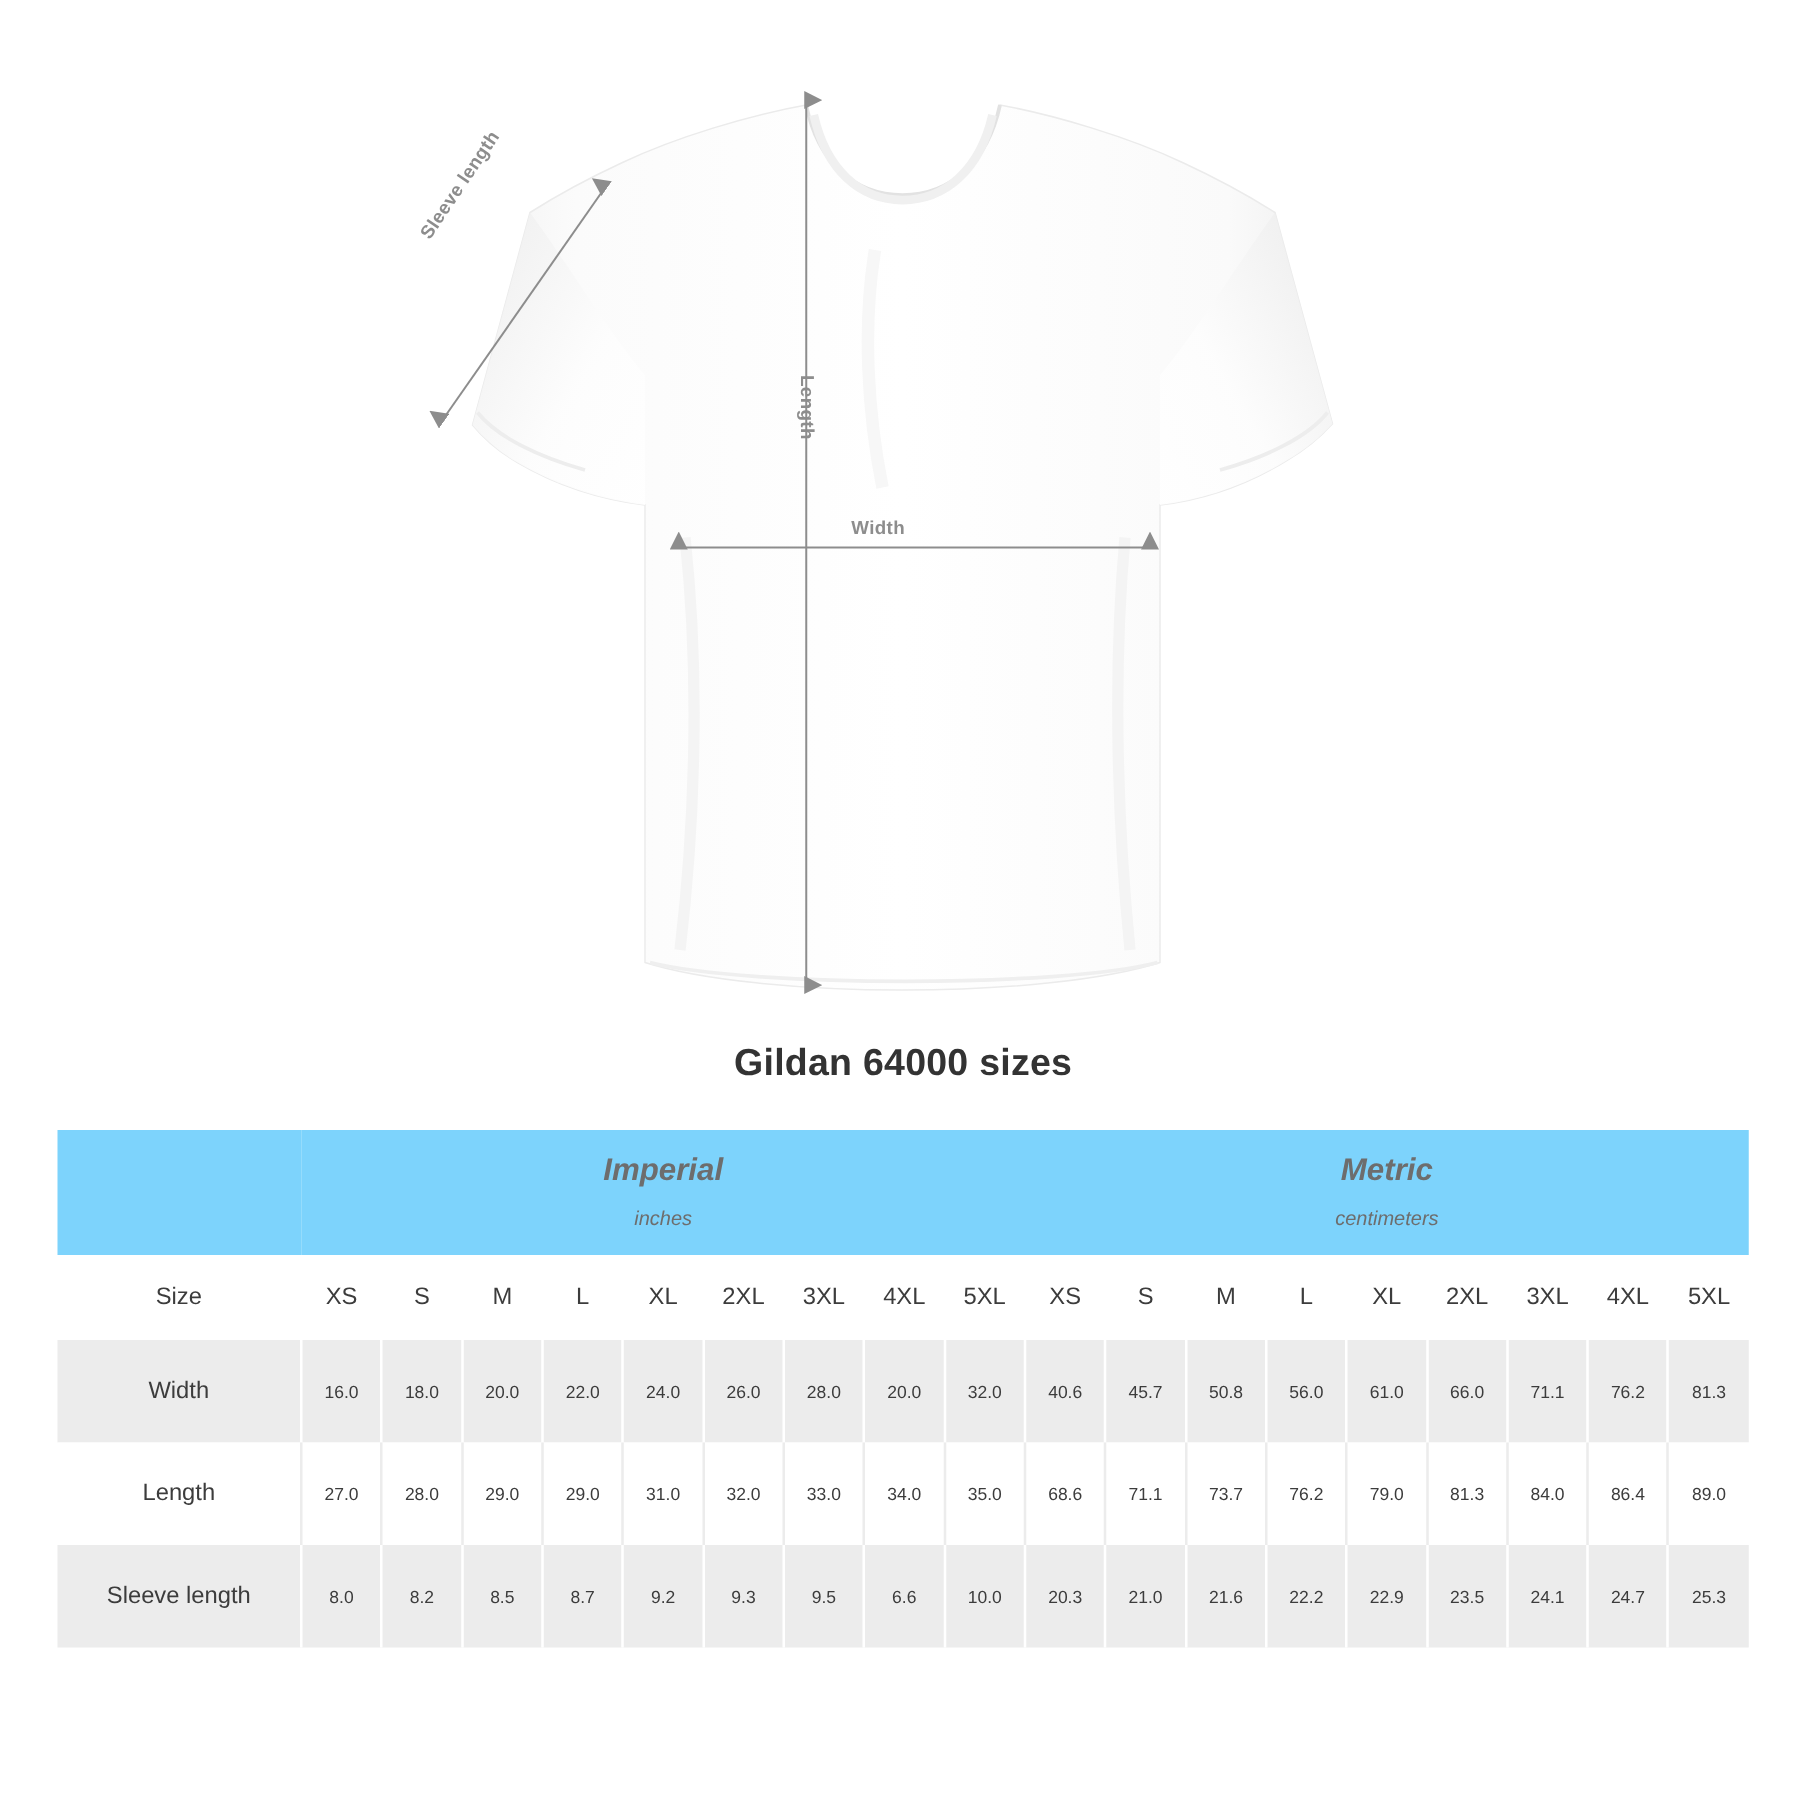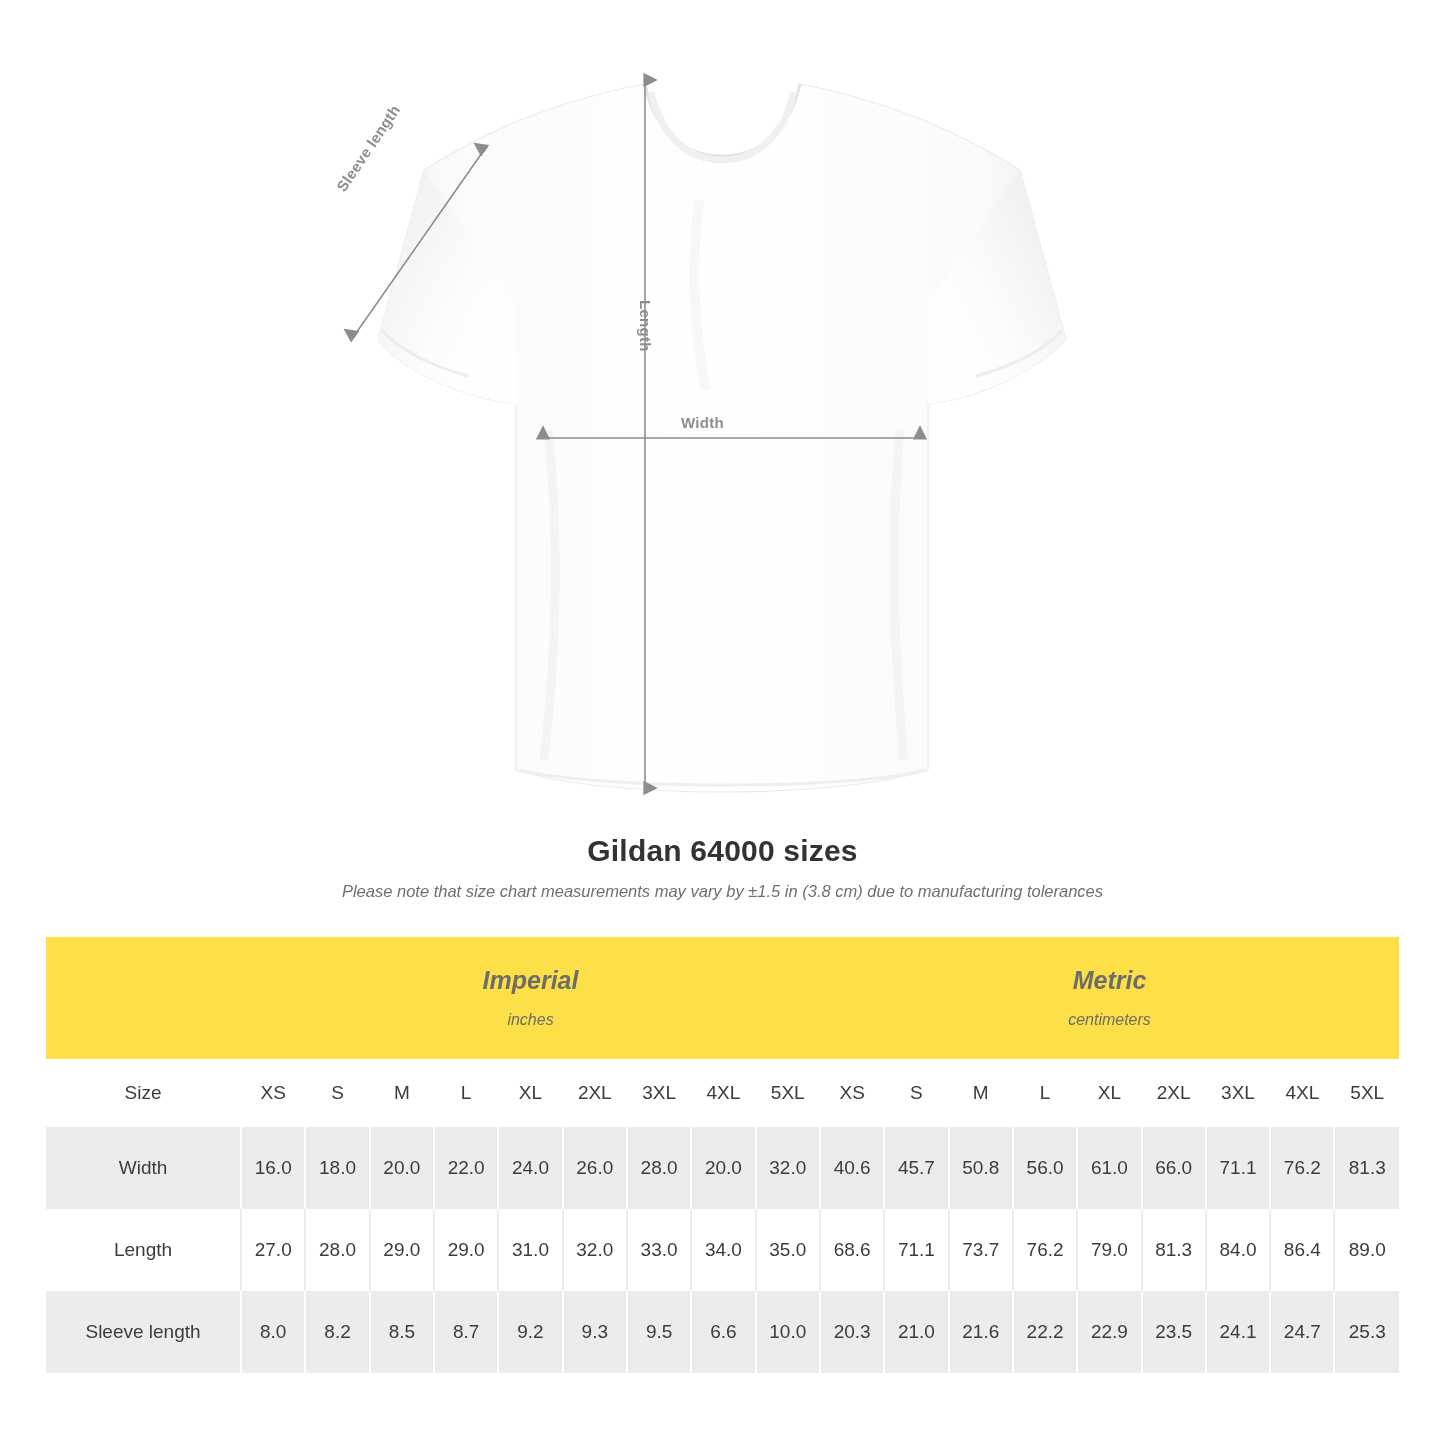--- a/index.html
+++ b/index.html
@@ -86,22 +86,22 @@
     width: 1353px;
     table-layout: fixed;
   }
   table.size-table td, table.size-table th {
     text-align: center;
     vertical-align: middle;
     font-weight: normal;
     padding: 0;
   }
   .unit-row td {
-    height: 122px;
-    background: #fde047;
+    height: 100px;
+    background: #7dd3fc;
   }
   .unit-name {
     font-size: 25px;
     font-weight: bold;
     font-style: italic;
     color: #6d6d6d;
     line-height: 1.1;
   }
   .unit-sub {
     font-size: 16px;
@@ -114,21 +114,21 @@
     background: #ffffff;
     font-size: 19px;
     font-weight: bold;
     color: #3c3c3c;
   }
   .hdr-row td.rowhead {
     font-size: 19px;
   }
   .data-row td {
     height: 82px;
-    font-size: 19px;
+    font-size: 14px;
     color: #3c3c3c;
   }
   .data-row.shade td { background: #ececec; }
   .data-row.plain td { background: #ffffff; }
   td.rowhead {
     font-weight: bold;
     font-size: 19px;
     color: #3c3c3c;
   }
   .cell-sep {
@@ -206,21 +206,20 @@
       <line x1="543" y1="438" x2="920" y2="438" stroke="#8d8d8d" stroke-width="1.6" marker-start="url(#arrUp)" marker-end="url(#arrUp)"></line>
     </svg>
 
     <div class="dim-label lbl-sleeve">Sleeve length</div>
     <div class="dim-label lbl-length">Length</div>
     <div class="dim-label lbl-width">Width</div>
   </div>
 
   <div class="titles">
     <h1 class="chart-title">Gildan 64000 sizes</h1>
-    <p class="chart-note">Please note that size chart measurements may vary by ±1.5 in (3.8 cm) due to manufacturing tolerances</p>
   </div>
 
   <div class="table-wrap">
     <table class="size-table">
       <colgroup>
         <col style="width:195px">
         <col span="18" style="width:64.3px">
       </colgroup>
       <tbody>
         <tr class="unit-row">

